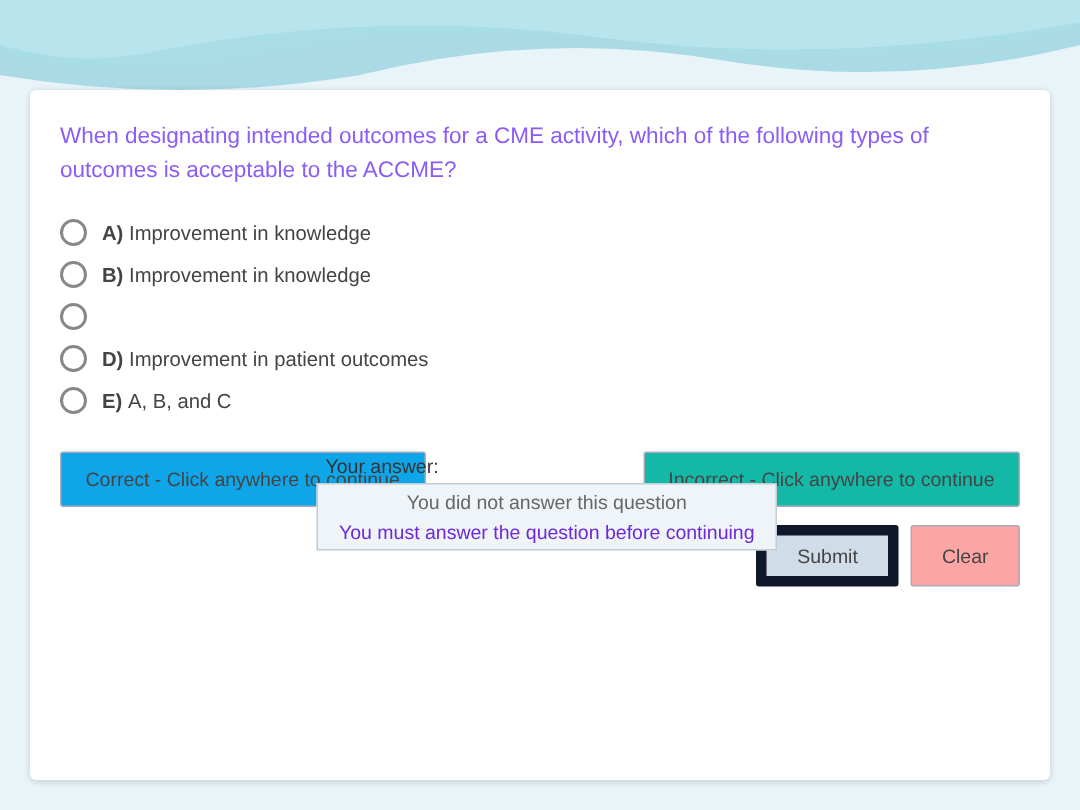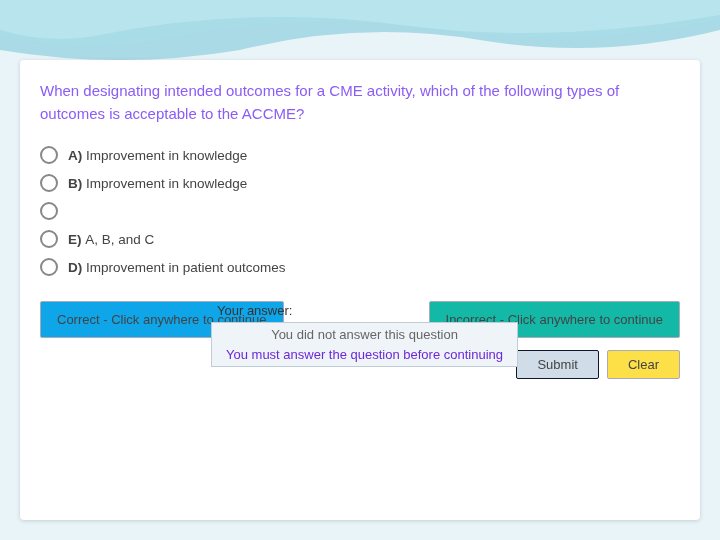--- a/index.html
+++ b/index.html
@@ -106,30 +106,30 @@
       color: #444;
       cursor: pointer;
       border-radius: 2px;
       text-align: center;
       min-width: 180px;
       margin-left: auto;
     }
 
     .btn-submit {
       background: #d0dce8;
-      border: 1px solid #0f172a;
+      border: 7px solid #0f172a;
       padding: 6px 20px;
       font-size: 13px;
       color: #444;
       cursor: pointer;
       border-radius: 2px;
     }
 
     .btn-clear {
-      background: #fde047;
+      background: #fca5a5;
       border: 1px solid #aab;
       padding: 6px 20px;
       font-size: 13px;
       color: #444;
       cursor: pointer;
       border-radius: 2px;
     }
   </style>
 </head>
 <body>
@@ -153,25 +153,25 @@
     </li>
     <li class="answer-option">
       <span class="radio-circle"></span>
       <span><strong>B)</strong>&nbsp;<span>Improvement in knowledge</span></span>
     </li>
     <li class="answer-option">
       <span class="radio-circle"></span>
     </li>
     <li class="answer-option">
       <span class="radio-circle"></span>
-      <span><strong>E)</strong>&nbsp;<span>A, B, and C</span></span>
+      <span><strong>D)</strong>&nbsp;<span>Improvement in patient outcomes</span></span>
     </li>
     <li class="answer-option">
       <span class="radio-circle"></span>
-      <span><strong>D)</strong>&nbsp;<span>Improvement in patient outcomes</span></span>
+      <span><strong>E)</strong>&nbsp;<span>A, B, and C</span></span>
     </li>
   </ul>
 
   <div style="position: relative; margin-top: 8px;">
     <div style="display: flex; align-items: flex-start; gap: 20px; position: relative;">
 
       <div style="position: relative; display: inline-block;">
         <button class="btn-correct">Correct - Click anywhere to continue</button>
       </div>
 

